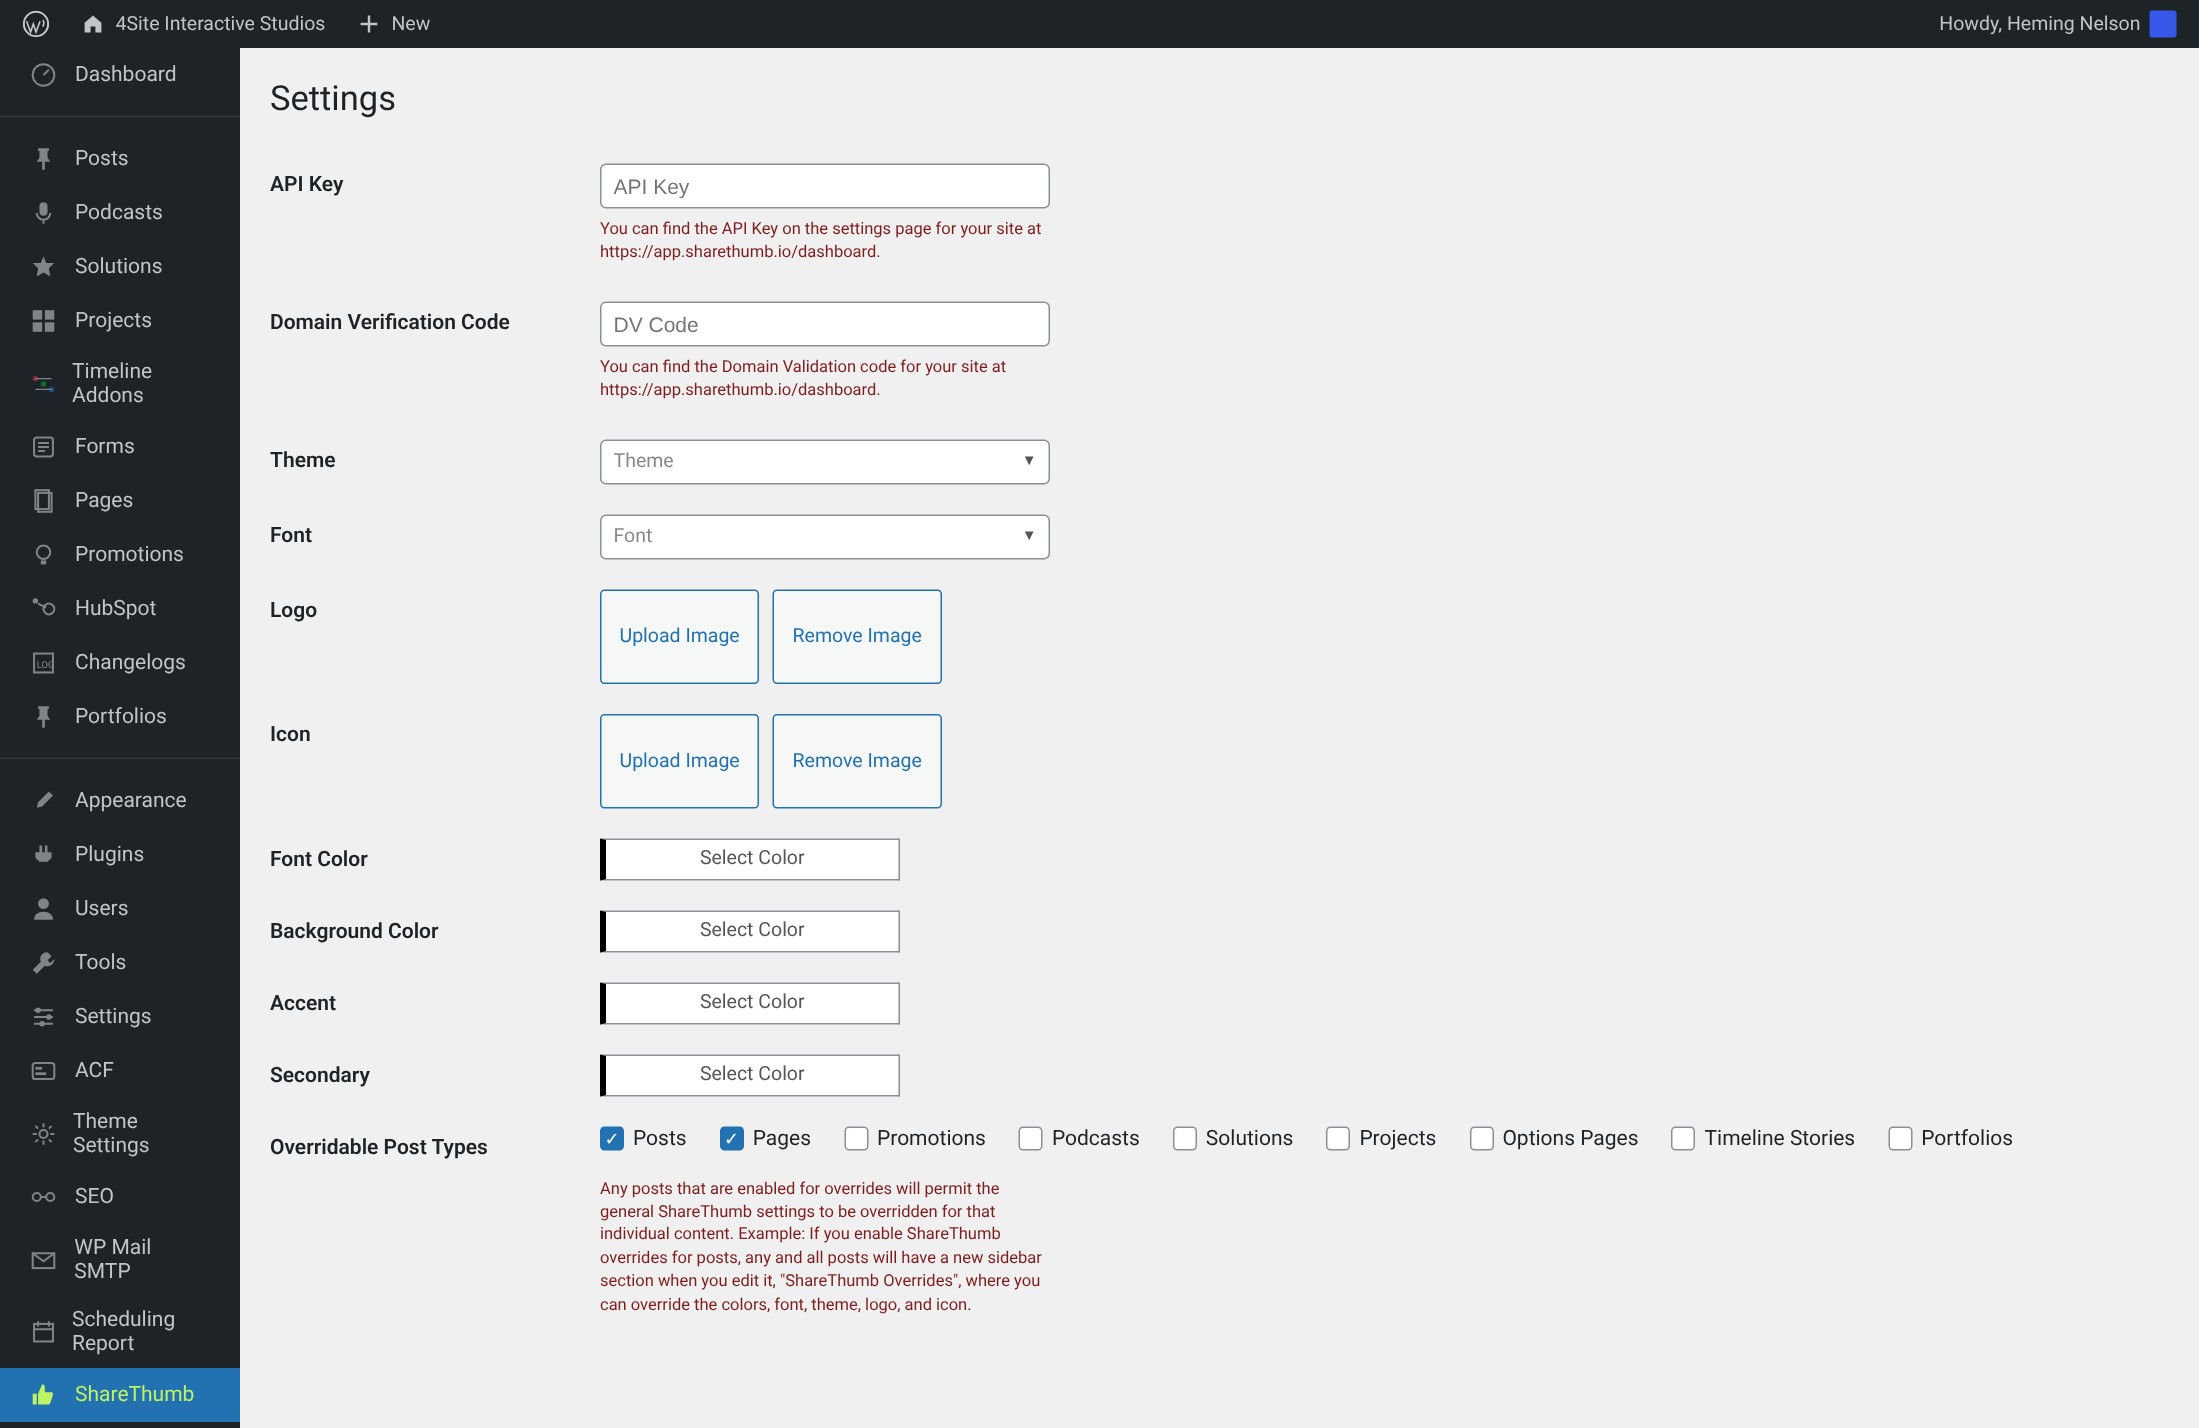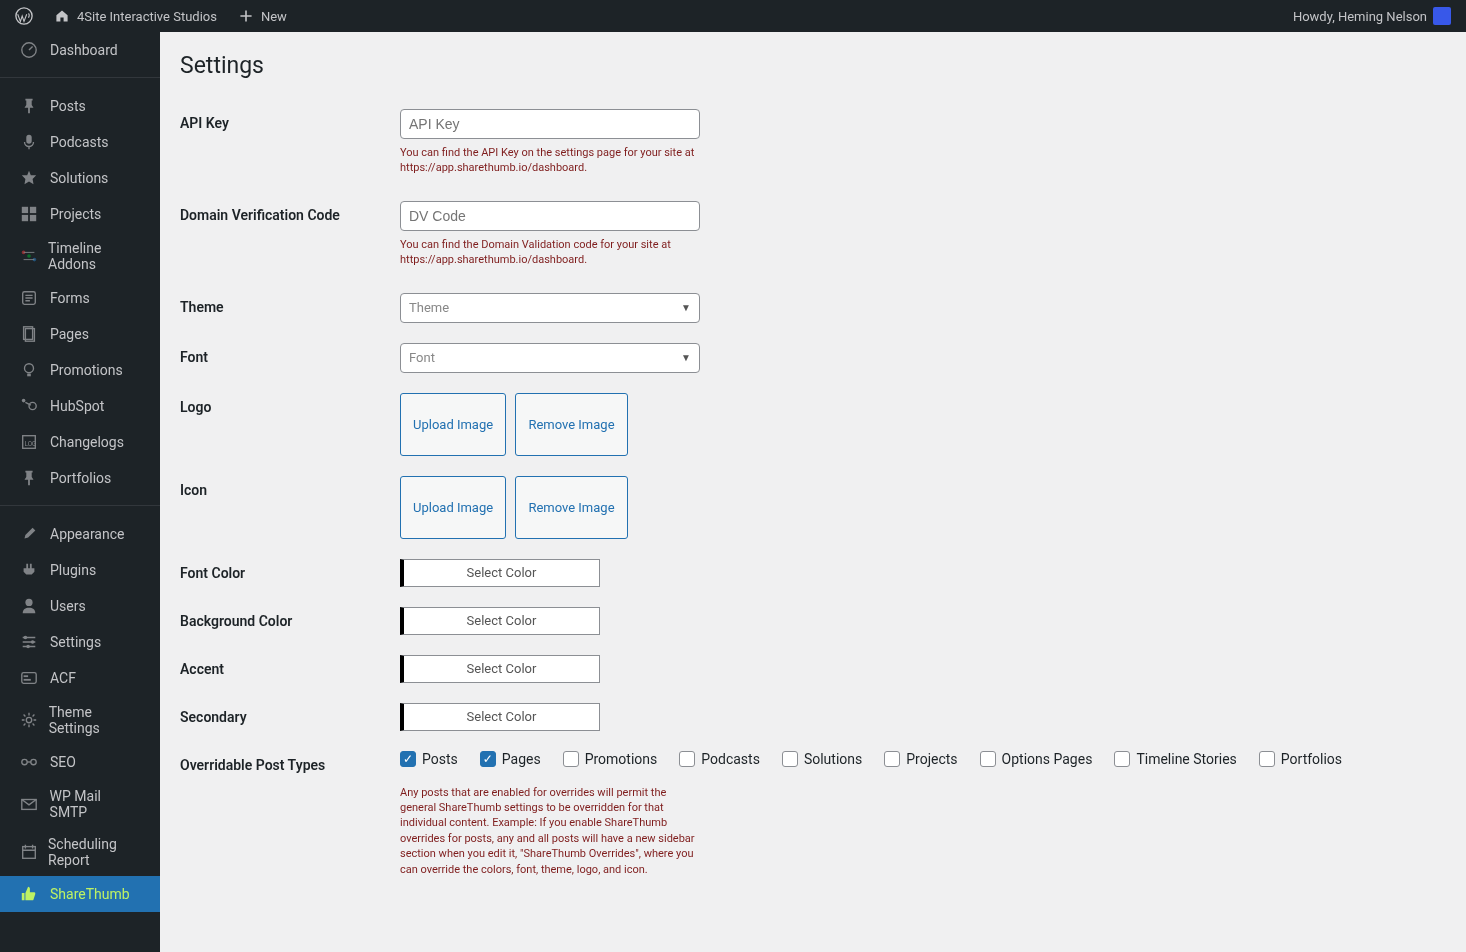--- a/index.html
+++ b/index.html
@@ -217,20 +217,28 @@
           <svg viewBox="0 0 20 20" width="18" height="18">
             <circle cx="10" cy="6" r="4"></circle>
             <path d="M3 18c0-4 3-6 7-6s7 2 7 6z"></path>
           </svg>
         </span>
         <span>Users</span>
       </div>
       <div class="menu-item">
         <span class="micon">
           <svg viewBox="0 0 20 20" width="18" height="18">
+            <path d="M13 2a5 5 0 00-5 7l-6 6 3 3 6-6a5 5 0 007-5l-3 3-2-2 3-3z"></path>
+          </svg>
+        </span>
+        <span>Tools</span>
+      </div>
+      <div class="menu-item">
+        <span class="micon">
+          <svg viewBox="0 0 20 20" width="18" height="18">
             <path d="M3 5h14M3 10h14M3 15h14" stroke="currentColor" stroke-width="1.5"></path>
             <circle cx="6" cy="5" r="2"></circle>
             <circle cx="14" cy="10" r="2"></circle>
             <circle cx="9" cy="15" r="2"></circle>
           </svg>
         </span>
         <span>Settings</span>
       </div>
       <div class="menu-item">
         <span class="micon">

